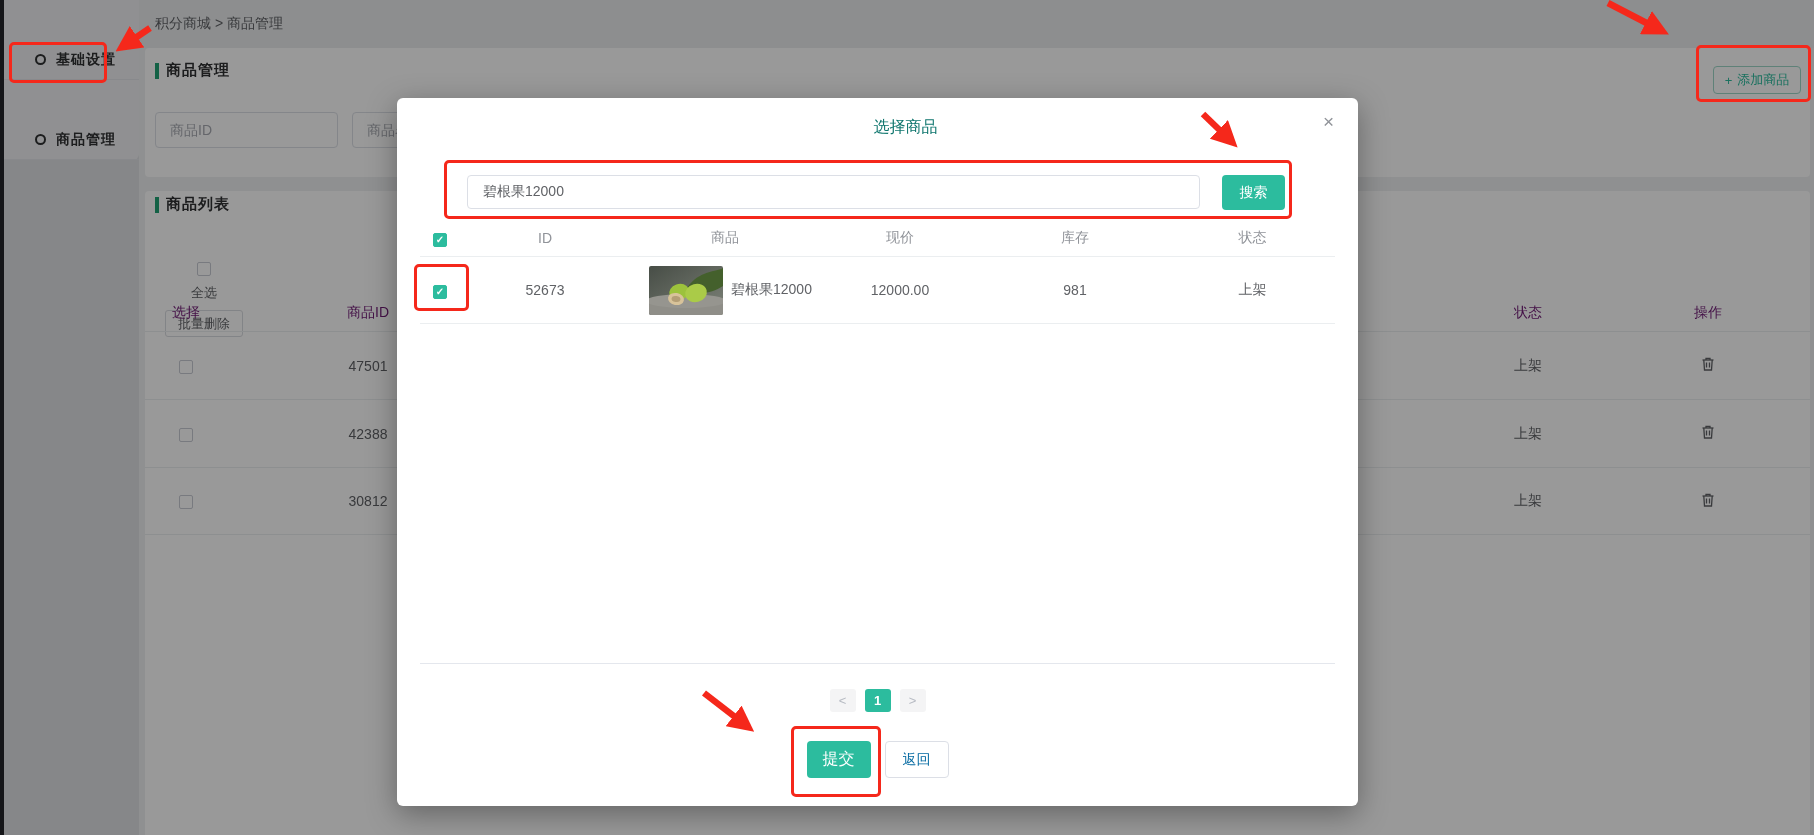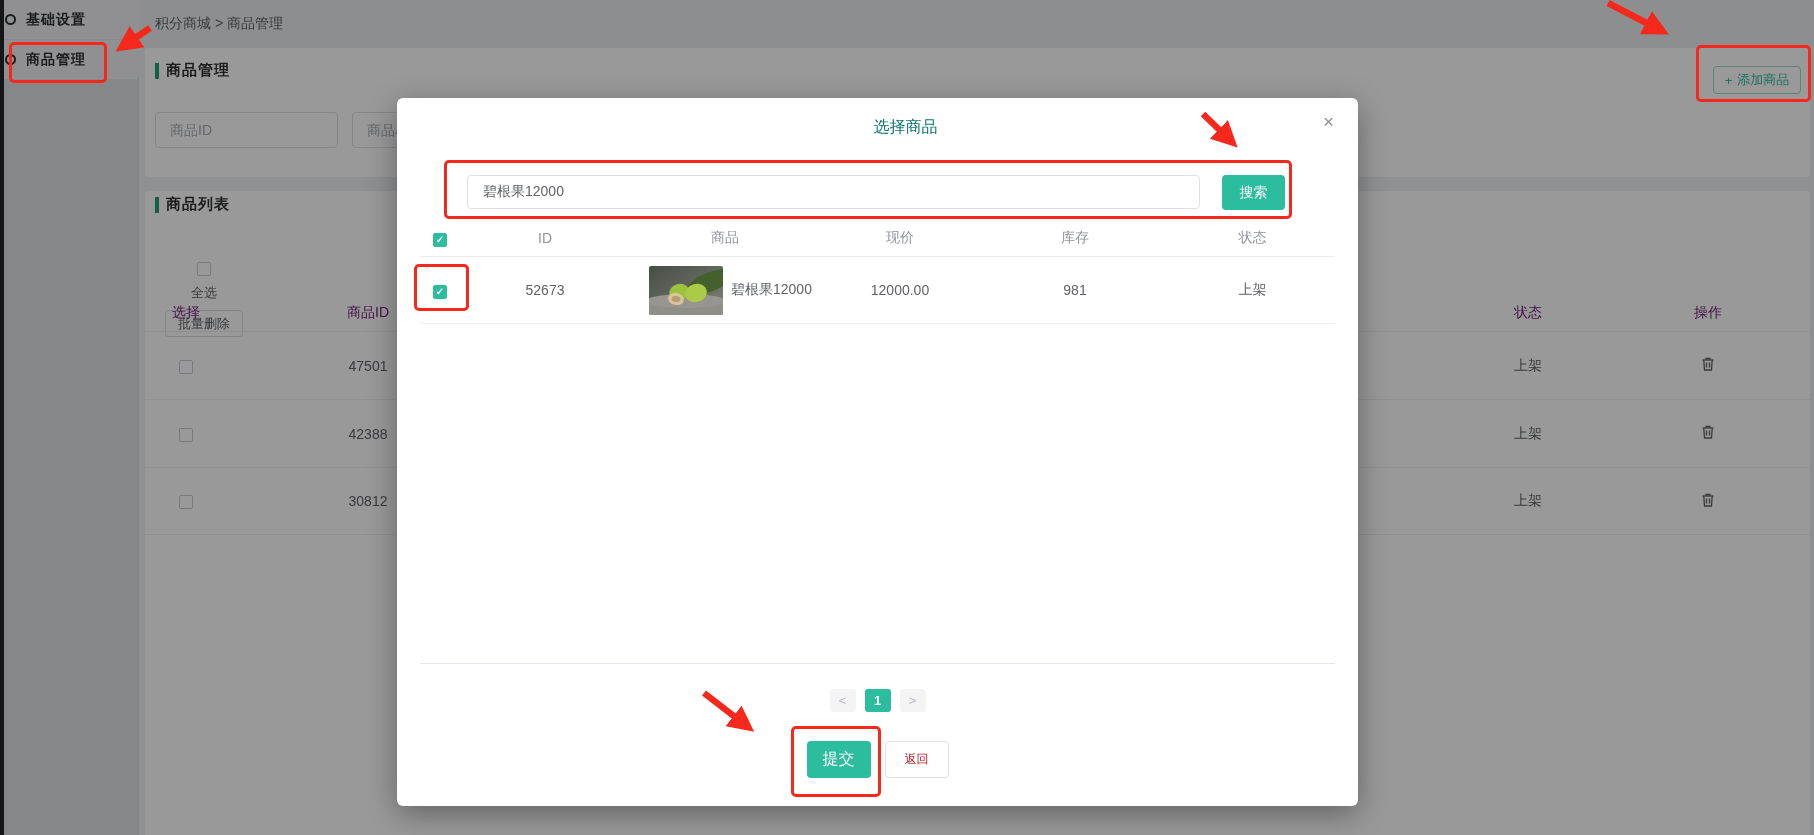--- a/index.html
+++ b/index.html
@@ -7,22 +7,22 @@
   body { font-family:"Liberation Sans", sans-serif; }
   .screen {
     position:relative; width:1814px; height:835px; margin:0 auto;
     background:#eef0f2; overflow:hidden;
   }
 
   
   .sidebar { position:absolute; left:0; top:0; width:139px; height:835px; background:#e0e2e5; z-index:1; }
   .sidebar .edge { position:absolute; left:0; top:0; width:4px; height:835px; background:#23262b; }
   .menu { position:absolute; left:4px; top:0; width:135px; background:#f0f1f3; border-radius:0 0 6px 0; }
-  .menu-item { height:40px; display:flex; align-items:center; gap:10px; padding-left:1px;
-               border-bottom:1px solid #e3e5e9; cursor:pointer; }
+  .menu-item { height:40px; display:flex; align-items:center; gap:10px; padding-left:31px;
+               border-bottom:1px solid #e3e5e9; cursor:pointer;margin-top:40px; }
   .ring { width:11px; height:11px; border:2px solid #303133; border-radius:50%; flex:0 0 auto; }
   .menu-item span.lbl { font-size:14px; font-weight:bold; color:#303133; letter-spacing:1px; }
 
   .topbar { position:absolute; left:139px; top:0; width:1675px; height:48px; background:#ebedef;
             display:flex; align-items:center; padding-left:16px; z-index:1; }
   .crumb { font-size:14px; color:#606266; }
 
   .card { position:absolute; background:#ffffff; border-radius:4px; z-index:1; }
   .filter-card { left:145px; top:48px; width:1665px; height:129px; }
   .list-card   { left:145px; top:191px; width:1665px; height:644px; border-radius:4px 4px 0 0; }
@@ -85,21 +85,21 @@
 
   .m-footline { position:absolute; left:23px; top:565px; width:915px; border-top:1px solid #e4e7ed; }
   .m-pager { position:absolute; left:0; top:591px; width:100%; display:flex; justify-content:center; gap:9px; }
   .pg { width:26px; height:23px; border-radius:3px; background:#f4f4f5; color:#b6bac2; font-size:13px;
         display:flex; align-items:center; justify-content:center; cursor:pointer; }
   .pg.active { background:#2cbc9e; color:#fff; font-weight:bold; }
   .m-actions { position:absolute; left:0; top:643px; width:100%; display:flex; justify-content:center; gap:14px; }
   .btn-primary { width:64px; height:37px; background:#2cbc9e; border:none; border-radius:4px;
                  color:#fff; font-size:16px; cursor:pointer; }
   .btn-plain { width:64px; height:37px; background:#fff; border:1px solid #dcdfe6; border-radius:4px;
-               color:#b91c1c; font-size:12px; cursor:pointer; }
+               color:#0369a1; font-size:14px; cursor:pointer; }
 
   
   .ann { position:absolute; border:3px solid #f5281b; border-radius:5px; z-index:40; pointer-events:none; }
   .ann-svg { position:absolute; left:0; top:0; width:1814px; height:835px; z-index:40; pointer-events:none; }
 </style>
 </head>
 <body>
 
 <div class="screen">
 

